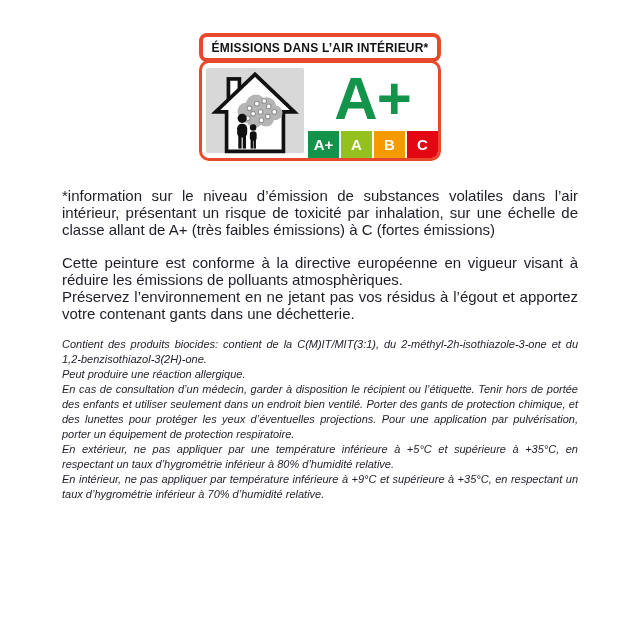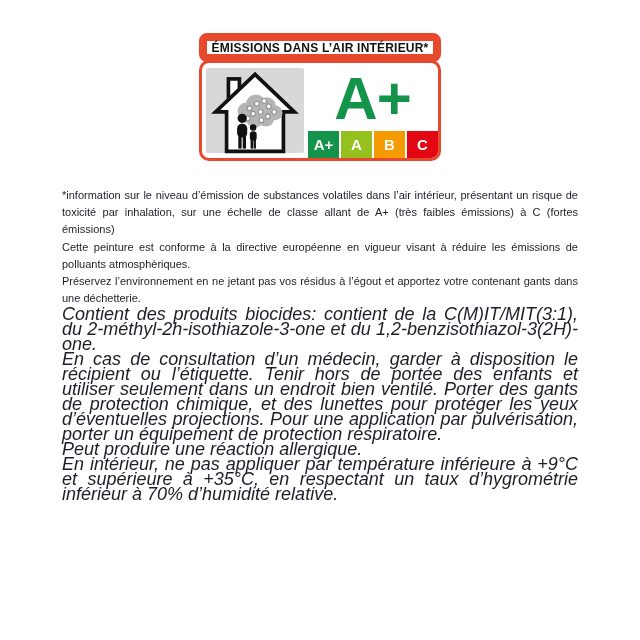--- a/index.html
+++ b/index.html
@@ -11,21 +11,21 @@
   }
 
   
   .label {
     position: absolute;
     top: 33px;
     left: 199px;
     width: 242px;
   }
   .label-header {
-    border: 8px solid #14b8a6;
+    border: 4px solid #14b8a6;
     border-radius: 8px;
     background: #ffffff;
     height: 29px;
     display: flex;
     align-items: center;
     justify-content: center;
     position: relative;
     z-index: 2;
   }
   .label-title {
@@ -90,29 +90,29 @@
   }
 
   
   .text-area {
     position: absolute;
     top: 187px;
     left: 62px;
     width: 516px;
   }
   .para {
-    font-size: 11px;
+    font-size: 15px;
     line-height: 17.2px;
     text-align: justify;
     font-weight: 400;
   }
-  .block-gap { }
+  .block-gap { margin-top: 15px; }
   .italic-block .para {
     font-style: italic;
-    font-size: 18px;
+    font-size: 11px;
     line-height: 15px;
     font-weight: 500;
   }
 </style>
 </head>
 <body>
 
 <div class="label">
   <div class="label-header" style="border-color: rgb(232, 73, 45);">
     <span class="label-title">ÉMISSIONS DANS L’AIR INTÉRIEUR*</span>
@@ -177,18 +177,19 @@
 
   <p class="para">*information sur le niveau d’émission de substances volatiles dans l’air intérieur, présentant un risque de toxicité par inhalation, sur une échelle de classe allant de A+ (très faibles émissions) à C (fortes émissions)</p>
 
   <div class="block-gap">
     <p class="para">Cette peinture est conforme à la directive européenne en vigueur visant à réduire les émissions de polluants atmosphèriques.</p>
     <p class="para">Préservez l’environnement en ne jetant pas vos résidus à l’égout et apportez votre contenant gants dans une déchetterie.</p>
   </div>
 
   <div class="block-gap italic-block">
     <p class="para">Contient des produits biocides: contient de la C(M)IT/MIT(3:1), du 2-méthyl-2h-isothiazole-3-one et du 1,2-benzisothiazol-3(2H)-one.</p>
+    <p class="para">Peut produire une réaction allergique.</p>
     <p class="para">En cas de consultation d’un médecin, garder à disposition le récipient ou l’étiquette. Tenir hors de portée des enfants et utiliser seulement dans un endroit bien ventilé. Porter des gants de protection chimique, et des lunettes pour protéger les yeux d’éventuelles projections. Pour une application par pulvérisation, porter un équipement de protection respiratoire.</p>
-    <p class="para">Peut produire une réaction allergique.</p>
+    <p class="para">En extérieur, ne pas appliquer par une température inférieure à +5°C et supérieure à +35°C, en respectant un taux d’hygrométrie inférieur à 80% d’humidité relative.</p>
     <p class="para">En intérieur, ne pas appliquer par température inférieure à +9°C et supérieure à +35°C, en respectant un taux d’hygrométrie inférieur à 70% d’humidité relative.</p>
   </div>
 
 </div>
 
 </body></html>

